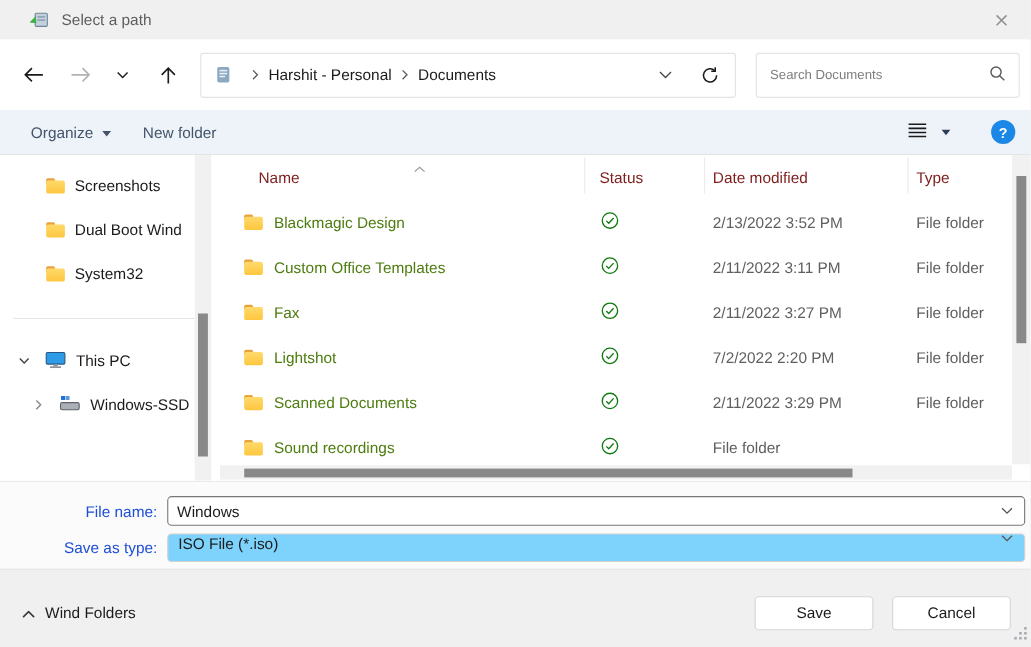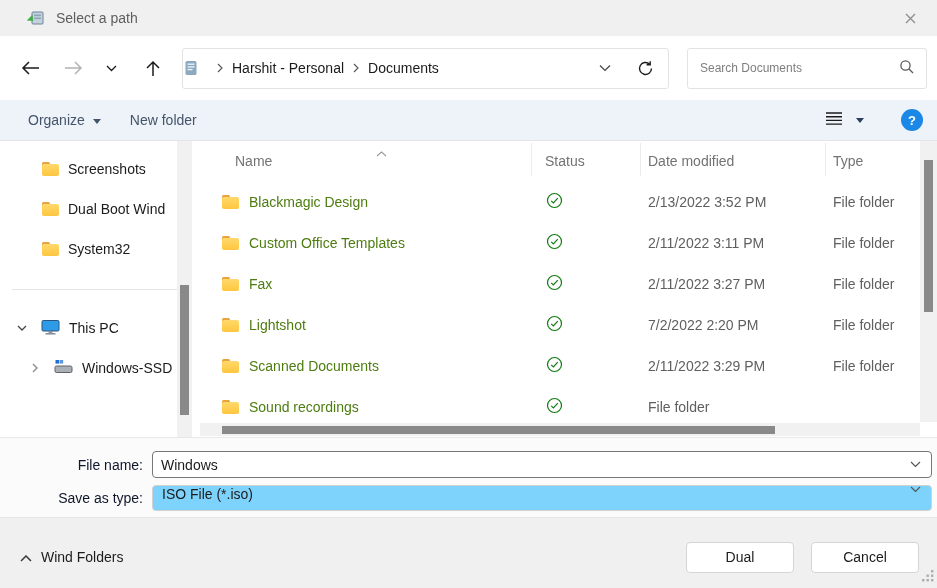--- a/index.html
+++ b/index.html
@@ -14,21 +14,21 @@
   .titlebar .close { margin-left:auto; width:22px; height:22px; display:flex; align-items:center; justify-content:center; cursor:default; }
 
   
   .navbar { height:64px; background:#fff; display:flex; align-items:center; padding-left:18px; }
   .nav-btn { width:24px; height:24px; display:flex; align-items:center; justify-content:center; }
   .nav-btn.back { margin-right:19px; }
   .nav-btn.fwd { margin-right:17px; }
   .nav-btn.recents { width:18px; margin-right:21px; }
   .nav-btn.up { margin-right:17px; }
   .addressbar { width:487px; height:41px; border:1px solid #e3e3e3; border-radius:3px;
-                display:flex; align-items:center; padding:0 10px 0 0; }
+                display:flex; align-items:center; padding:0 10px 0 12px; }
   .addressbar .doc-icon { width:16px; height:16px; margin-right:9px; }
   .crumb-sep { margin:0 9px; display:flex; }
   .crumb { color:#1b1b1b; white-space:nowrap; }
   .addr-dd { margin-left:auto; padding:0 4px; display:flex; }
   .refresh { margin-left:22px; margin-right:4px; display:flex; }
   .searchbox { margin-left:18px; width:240px; height:41px; border:1px solid #e3e3e3; border-radius:3px;
                display:flex; align-items:center; padding:0 12px; }
   .searchbox input { flex:1; border:none; outline:none; font-family:"Liberation Sans", sans-serif;
                      font-size:12px; color:#1b1b1b; background:transparent; min-width:0; }
   .searchbox input::placeholder { color:#7e7e7e; }
@@ -58,21 +58,21 @@
   .side-divider { height:1px; background:#e5e5e5; margin:20px 22px 18px 12px; }
   .side-pc { padding-left:16px; }
   .side-drive { padding-left:29px; }
   .side-net { padding-left:16px; }
   .tw { width:12px; display:flex; justify-content:center; margin-right:13px; }
   .side-scroll { position:absolute; top:0; bottom:0; right:8px; width:15px; background:#f1f1f1; }
   .side-thumb { position:absolute; left:3px; width:9px; top:144px; height:130px; background:#898989; }
 
   
   .filelist { flex:1; position:relative; overflow:hidden; }
-  .lheader { display:flex; height:33px; margin-top:2px; color:#737373; }
+  .lheader { display:flex; height:33px; margin-top:2px; color:#7f1d1d; }
   .hcell { display:flex; align-items:flex-end; padding-bottom:7px; border-right:1px solid #ececec; position:relative; }
   .hcell.hname { width:332px; padding-left:35px; }
   .hcell.hstatus { width:109px; padding-left:13px; }
   .hcell.hdate { width:185px; padding-left:7px; }
   .hcell.htype { width:94px; padding-left:7px; border-right:none; }
   .sort-caret { position:absolute; left:176px; top:1px; }
   .rows { margin-top:5px; }
   .row { display:flex; height:41px; align-items:center; color:#5f5f5f; }
   .cname { width:332px; padding-left:22px; display:flex; align-items:center; gap:10px; color:#4d7c0f; }
   .cstatus { width:109px; padding-left:14px; display:flex; align-items:center; }
@@ -86,21 +86,21 @@
   
   .folder-ic { width:17px; height:14px; position:relative; flex:0 0 auto; }
   .folder-ic::before { content:""; position:absolute; left:0; top:0; width:8px; height:5px;
                        background:#e8a33d; border-radius:1.5px 1.5px 0 0; }
   .folder-ic::after { content:""; position:absolute; left:0; top:2px; right:0; bottom:0;
                       background:linear-gradient(#ffd96b,#fec63f); border-radius:2px; }
 
   
   .fields { height:80px; background:#fbfbfb; border-top:1px solid #e7e7e7; padding:13px 5px 0 0; }
   .frow { display:flex; align-items:center; height:27px; margin-bottom:6px; }
-  .flabel { width:152px; text-align:right; padding-right:9px; color:#0f172a; }
+  .flabel { width:152px; text-align:right; padding-right:9px; color:#1d4ed8; }
   .fname-box { flex:1; height:27px; border:1px solid #777; border-radius:4px; background:#fff;
                display:flex; align-items:center; overflow:hidden; }
   .fname-box input { flex:1; border:none; outline:none; font-family:"Liberation Sans", sans-serif;
                      font-size:14px; padding-left:8px; color:#1b1b1b; background:transparent; min-width:0; }
   .ftype-box { flex:1; height:26px; border:1px solid #d1d1d1; border-radius:4px; background:#7dd3fc;
                display:flex; align-items:flex-start; }
   .ftype-box .val { flex:1; padding-left:9px; }
   .dd-chev { padding:0 10px; display:flex; }
 
   
@@ -441,21 +441,21 @@
   <div class="footer">
     <span class="hidefolders">
       <span>
         <svg width="12" height="7" viewBox="0 0 12 7">
             <path d="M1 6 L6 1 L11 6" stroke="#3a3a3a" stroke-width="1.5" fill="none"></path>
           </svg>
       </span>
       <span>Wind Folders</span>
     </span>
     <span class="fbuttons">
-      <button class="btn">Dual</button>
+      <button class="btn">Save</button>
       <button class="btn">Cancel</button>
     </span>
     <span class="grip">
       <svg width="13" height="13" viewBox="0 0 13 13">
         <rect x="10" y="1" width="2.4" height="2.4" fill="#a9adb3"></rect>
         <rect x="5.5" y="5.5" width="2.4" height="2.4" fill="#a9adb3"></rect>
         <rect x="10" y="5.5" width="2.4" height="2.4" fill="#a9adb3"></rect>
         <rect x="1" y="10" width="2.4" height="2.4" fill="#a9adb3"></rect>
         <rect x="5.5" y="10" width="2.4" height="2.4" fill="#a9adb3"></rect>
         <rect x="10" y="10" width="2.4" height="2.4" fill="#a9adb3"></rect>

